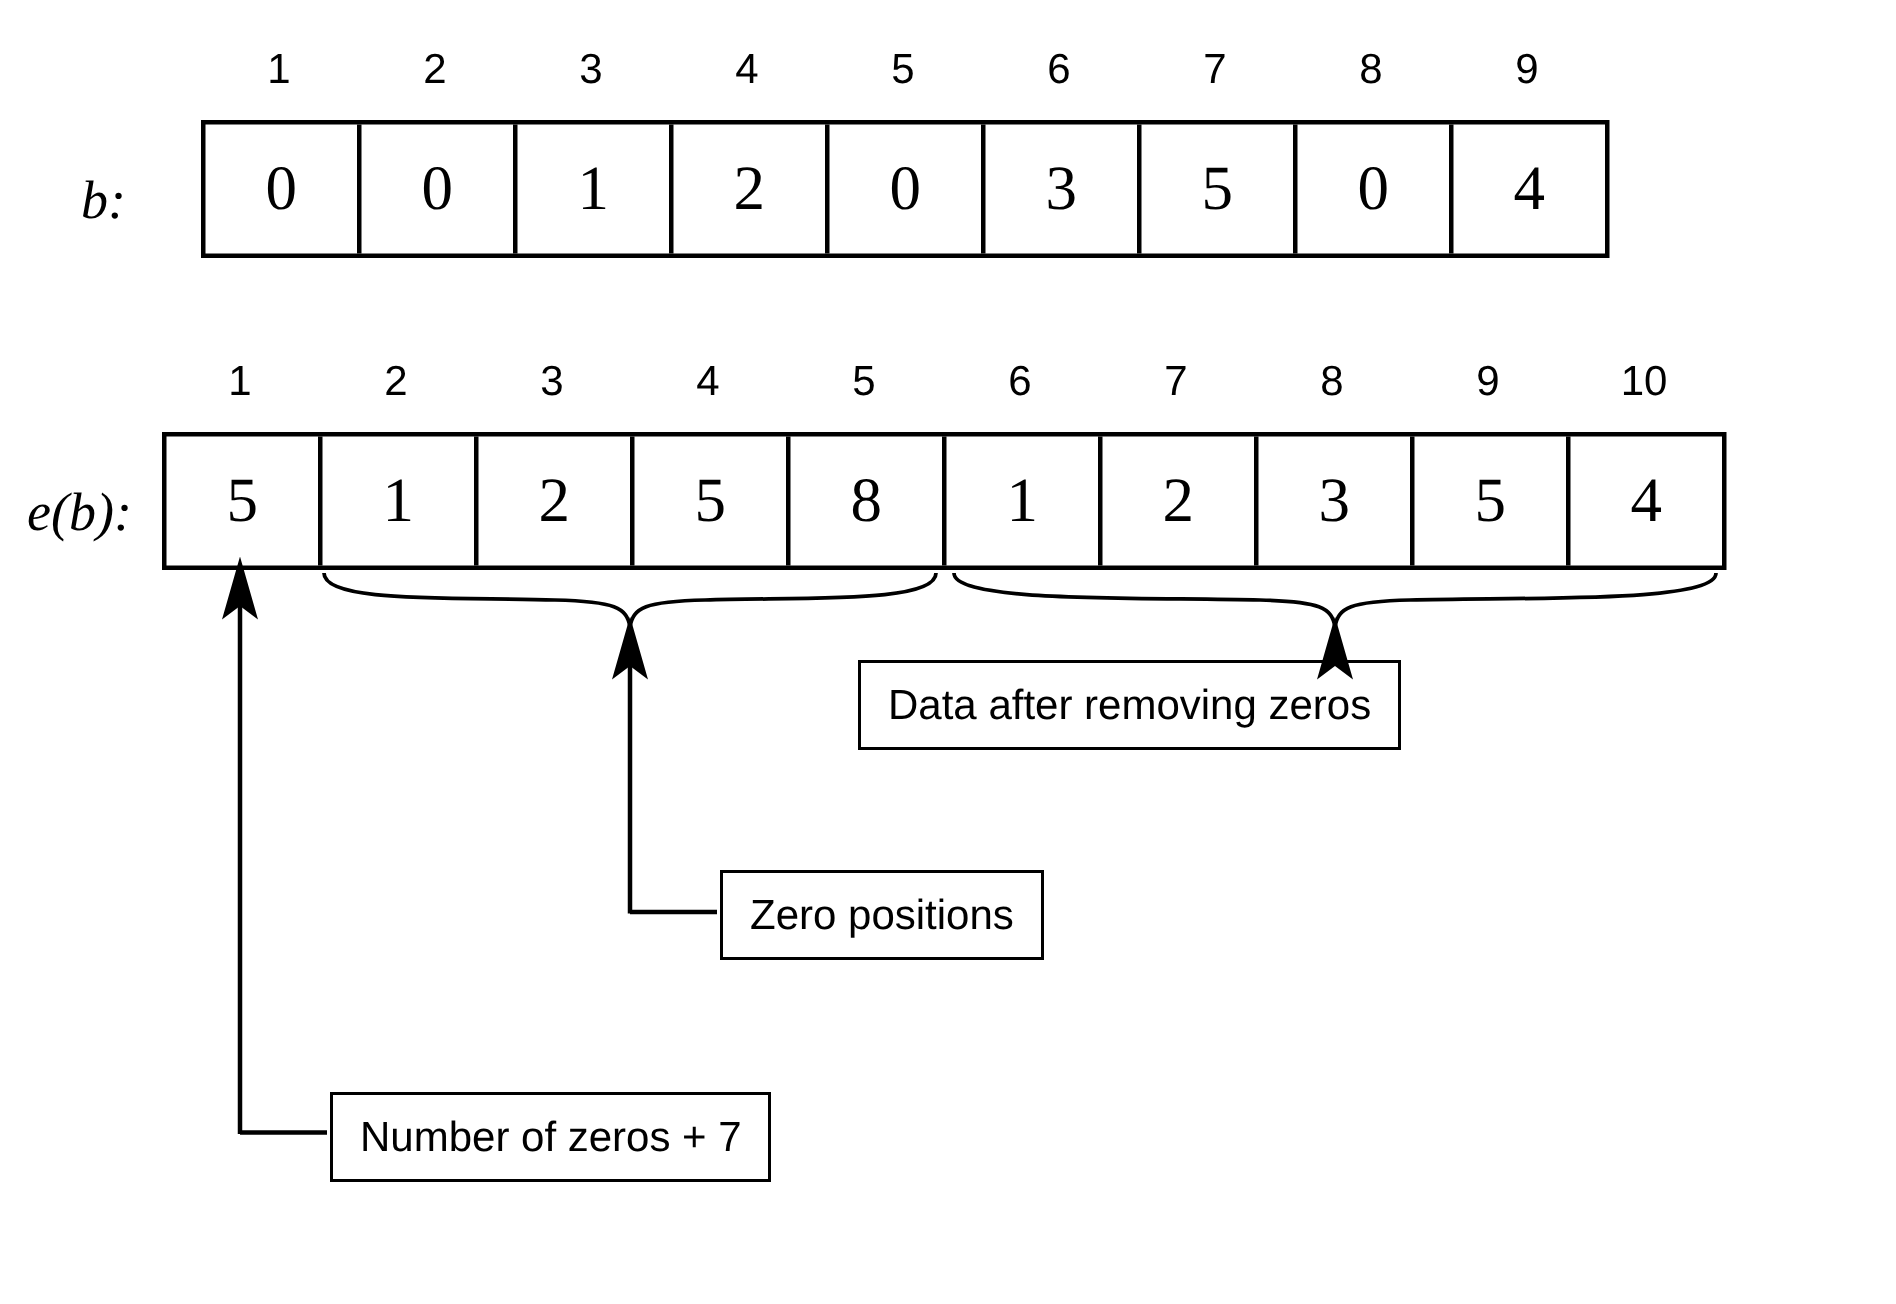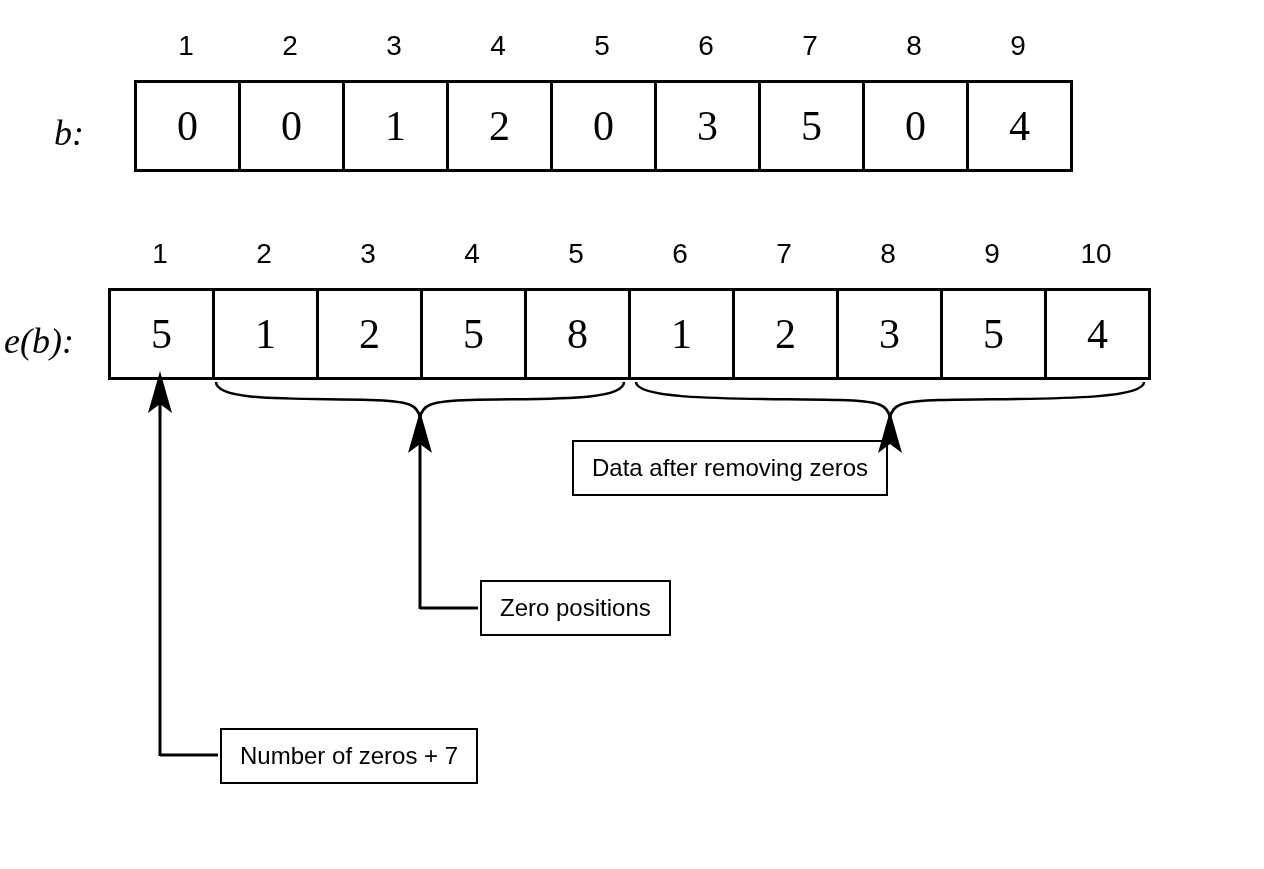--- a/index.html
+++ b/index.html
@@ -51,21 +51,21 @@
     border-right: none;
   }
   .array-cell.tall {
     height: 86px;
   }
   .ann-box {
     position: absolute;
     border: 2.5px solid #000;
     background: #fff;
     font-family: Arial, sans-serif;
-    font-size: 24px;
+    font-size: 28px;
     padding: 12px 18px;
     white-space: nowrap;
   }
   svg.overlay {
     position: absolute;
     left: 0;
     top: 0;
     width: 1264px;
     height: 869px;
     pointer-events: none;
@@ -95,21 +95,21 @@
     <div class="array-cell tall" style="width:101px;">0</div>
     <div class="array-cell tall" style="width:101px;">1</div>
     <div class="array-cell tall" style="width:101px;">2</div>
     <div class="array-cell tall" style="width:101px;">0</div>
     <div class="array-cell tall" style="width:101px;">3</div>
     <div class="array-cell tall" style="width:101px;">5</div>
     <div class="array-cell tall" style="width:101px;">0</div>
     <div class="array-cell tall" style="width:101px;">4</div>
   </div>
 
-  <div class="label-eb" style="left:4px; top:320px;text-align:center;">e(b):</div>
+  <div class="label-eb" style="left:18px; top:320px;text-align:center;">e(b):</div>
 
   <div class="index-row" style="left:108px; top:238px;">
     <div class="index-cell" style="width:104px;">1</div>
     <div class="index-cell" style="width:104px;">2</div>
     <div class="index-cell" style="width:104px;">3</div>
     <div class="index-cell" style="width:104px;">4</div>
     <div class="index-cell" style="width:104px;">5</div>
     <div class="index-cell" style="width:104px;">6</div>
     <div class="index-cell" style="width:104px;">7</div>
     <div class="index-cell" style="width:104px;">8</div>

